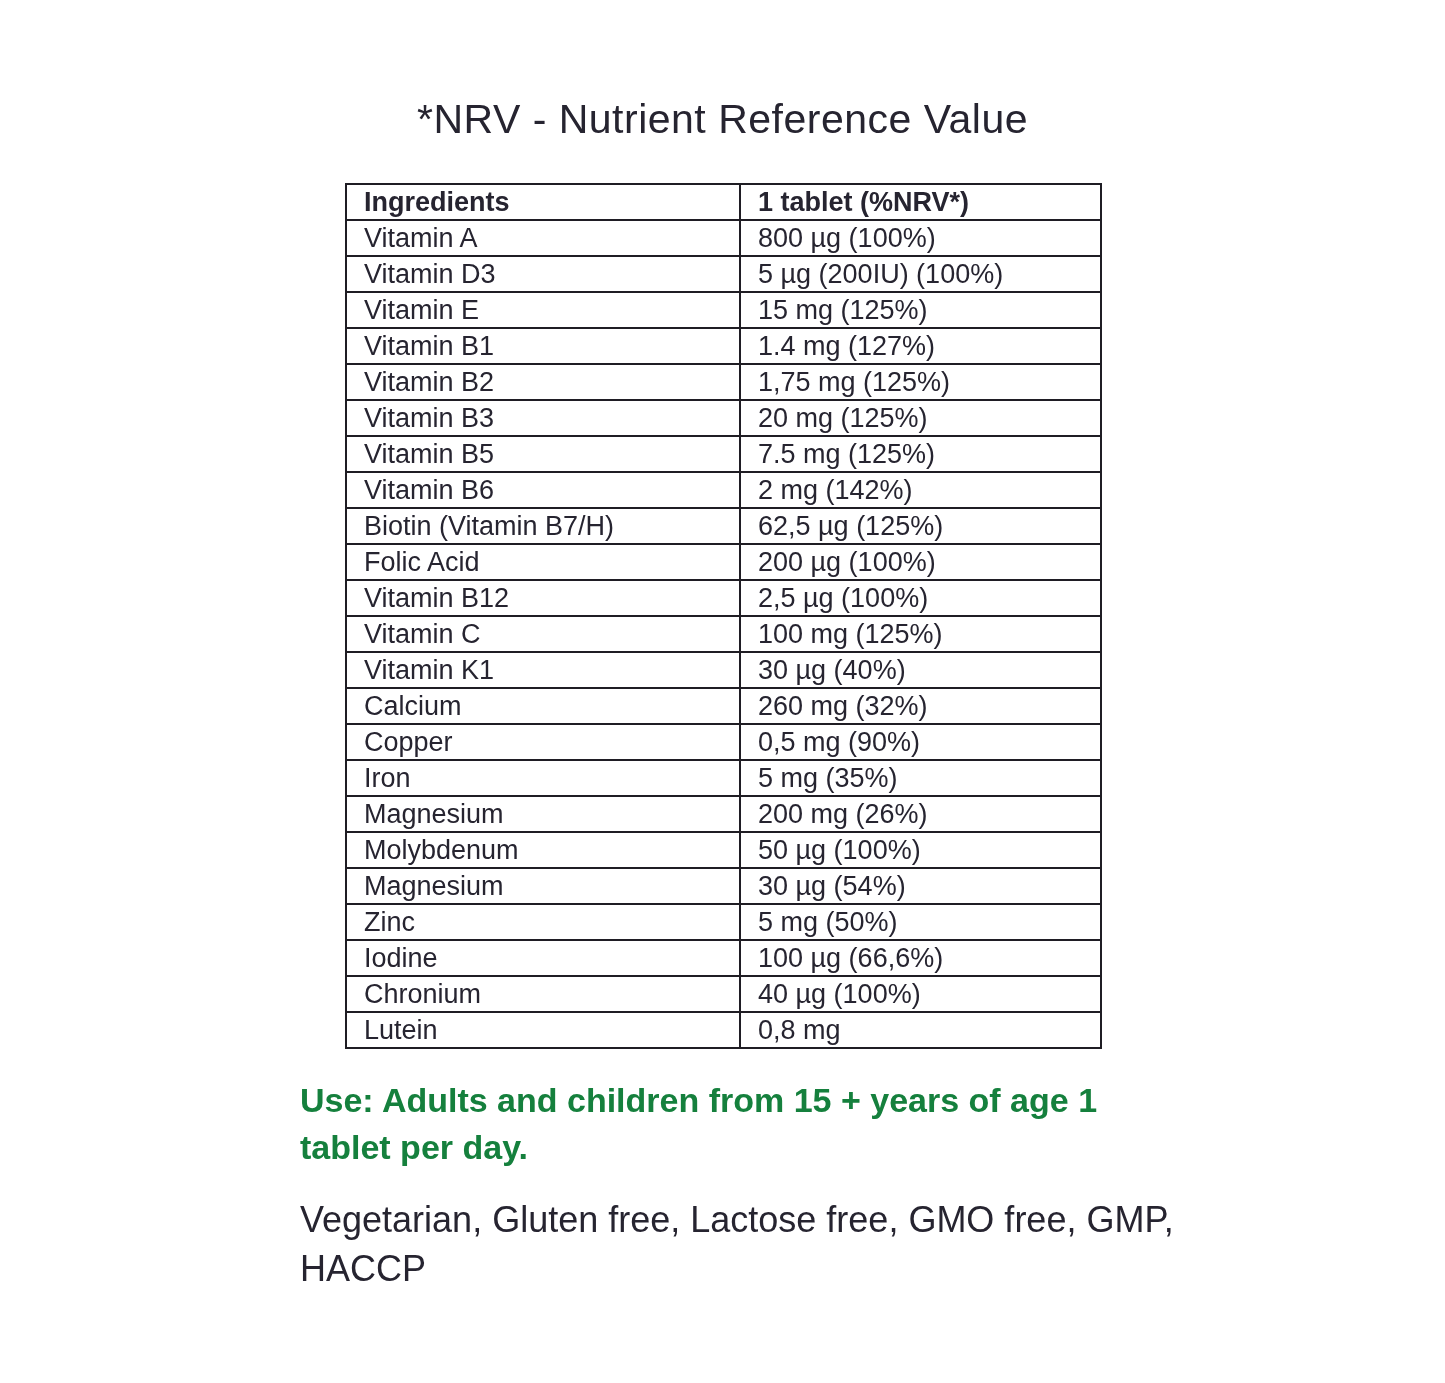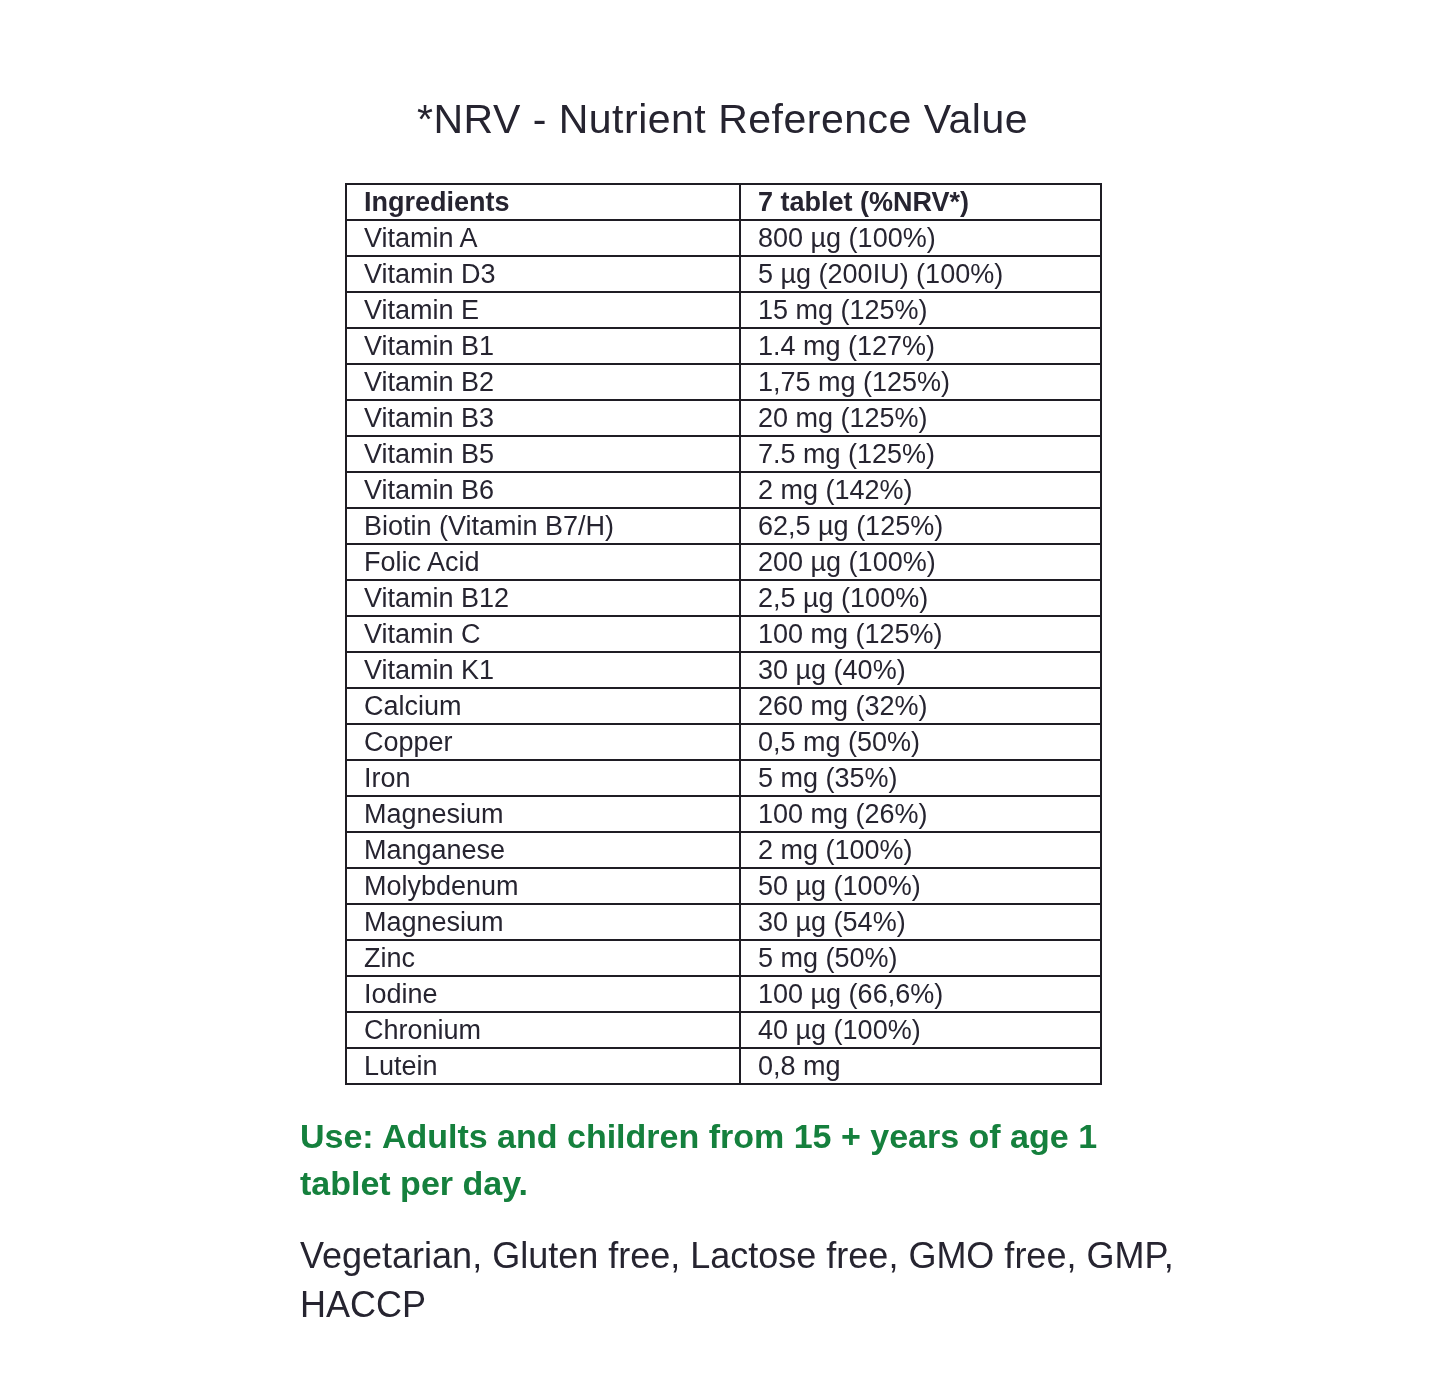--- a/index.html
+++ b/index.html
@@ -77,21 +77,21 @@
   <h1 class="title">*NRV - Nutrient Reference Value</h1>
 
   <table class="nutrients">
     <colgroup>
       <col class="col-ing">
       <col class="col-val">
     </colgroup>
     <thead>
       <tr>
         <th>Ingredients</th>
-        <th>7 tablet (%NRV*)</th>
+        <th>1 tablet (%NRV*)</th>
       </tr>
     </thead>
     <tbody>
         <tr>
           <td>Vitamin A</td>
           <td>800 µg (100%)</td>
         </tr>
         <tr>
           <td>Vitamin D3</td>
           <td>5 µg (200IU) (100%)</td>
@@ -139,33 +139,29 @@
         <tr>
           <td>Vitamin K1</td>
           <td>30 µg (40%)</td>
         </tr>
         <tr>
           <td>Calcium</td>
           <td>260 mg (32%)</td>
         </tr>
         <tr>
           <td>Copper</td>
-          <td>0,5 mg (50%)</td>
+          <td>0,5 mg (90%)</td>
         </tr>
         <tr>
           <td>Iron</td>
           <td>5 mg (35%)</td>
         </tr>
         <tr>
           <td>Magnesium</td>
-          <td>100 mg (26%)</td>
-        </tr>
-        <tr>
-          <td>Manganese</td>
-          <td>2 mg (100%)</td>
+          <td>200 mg (26%)</td>
         </tr>
         <tr>
           <td>Molybdenum</td>
           <td>50 µg (100%)</td>
         </tr>
         <tr>
           <td>Magnesium</td>
           <td>30 µg (54%)</td>
         </tr>
         <tr>

